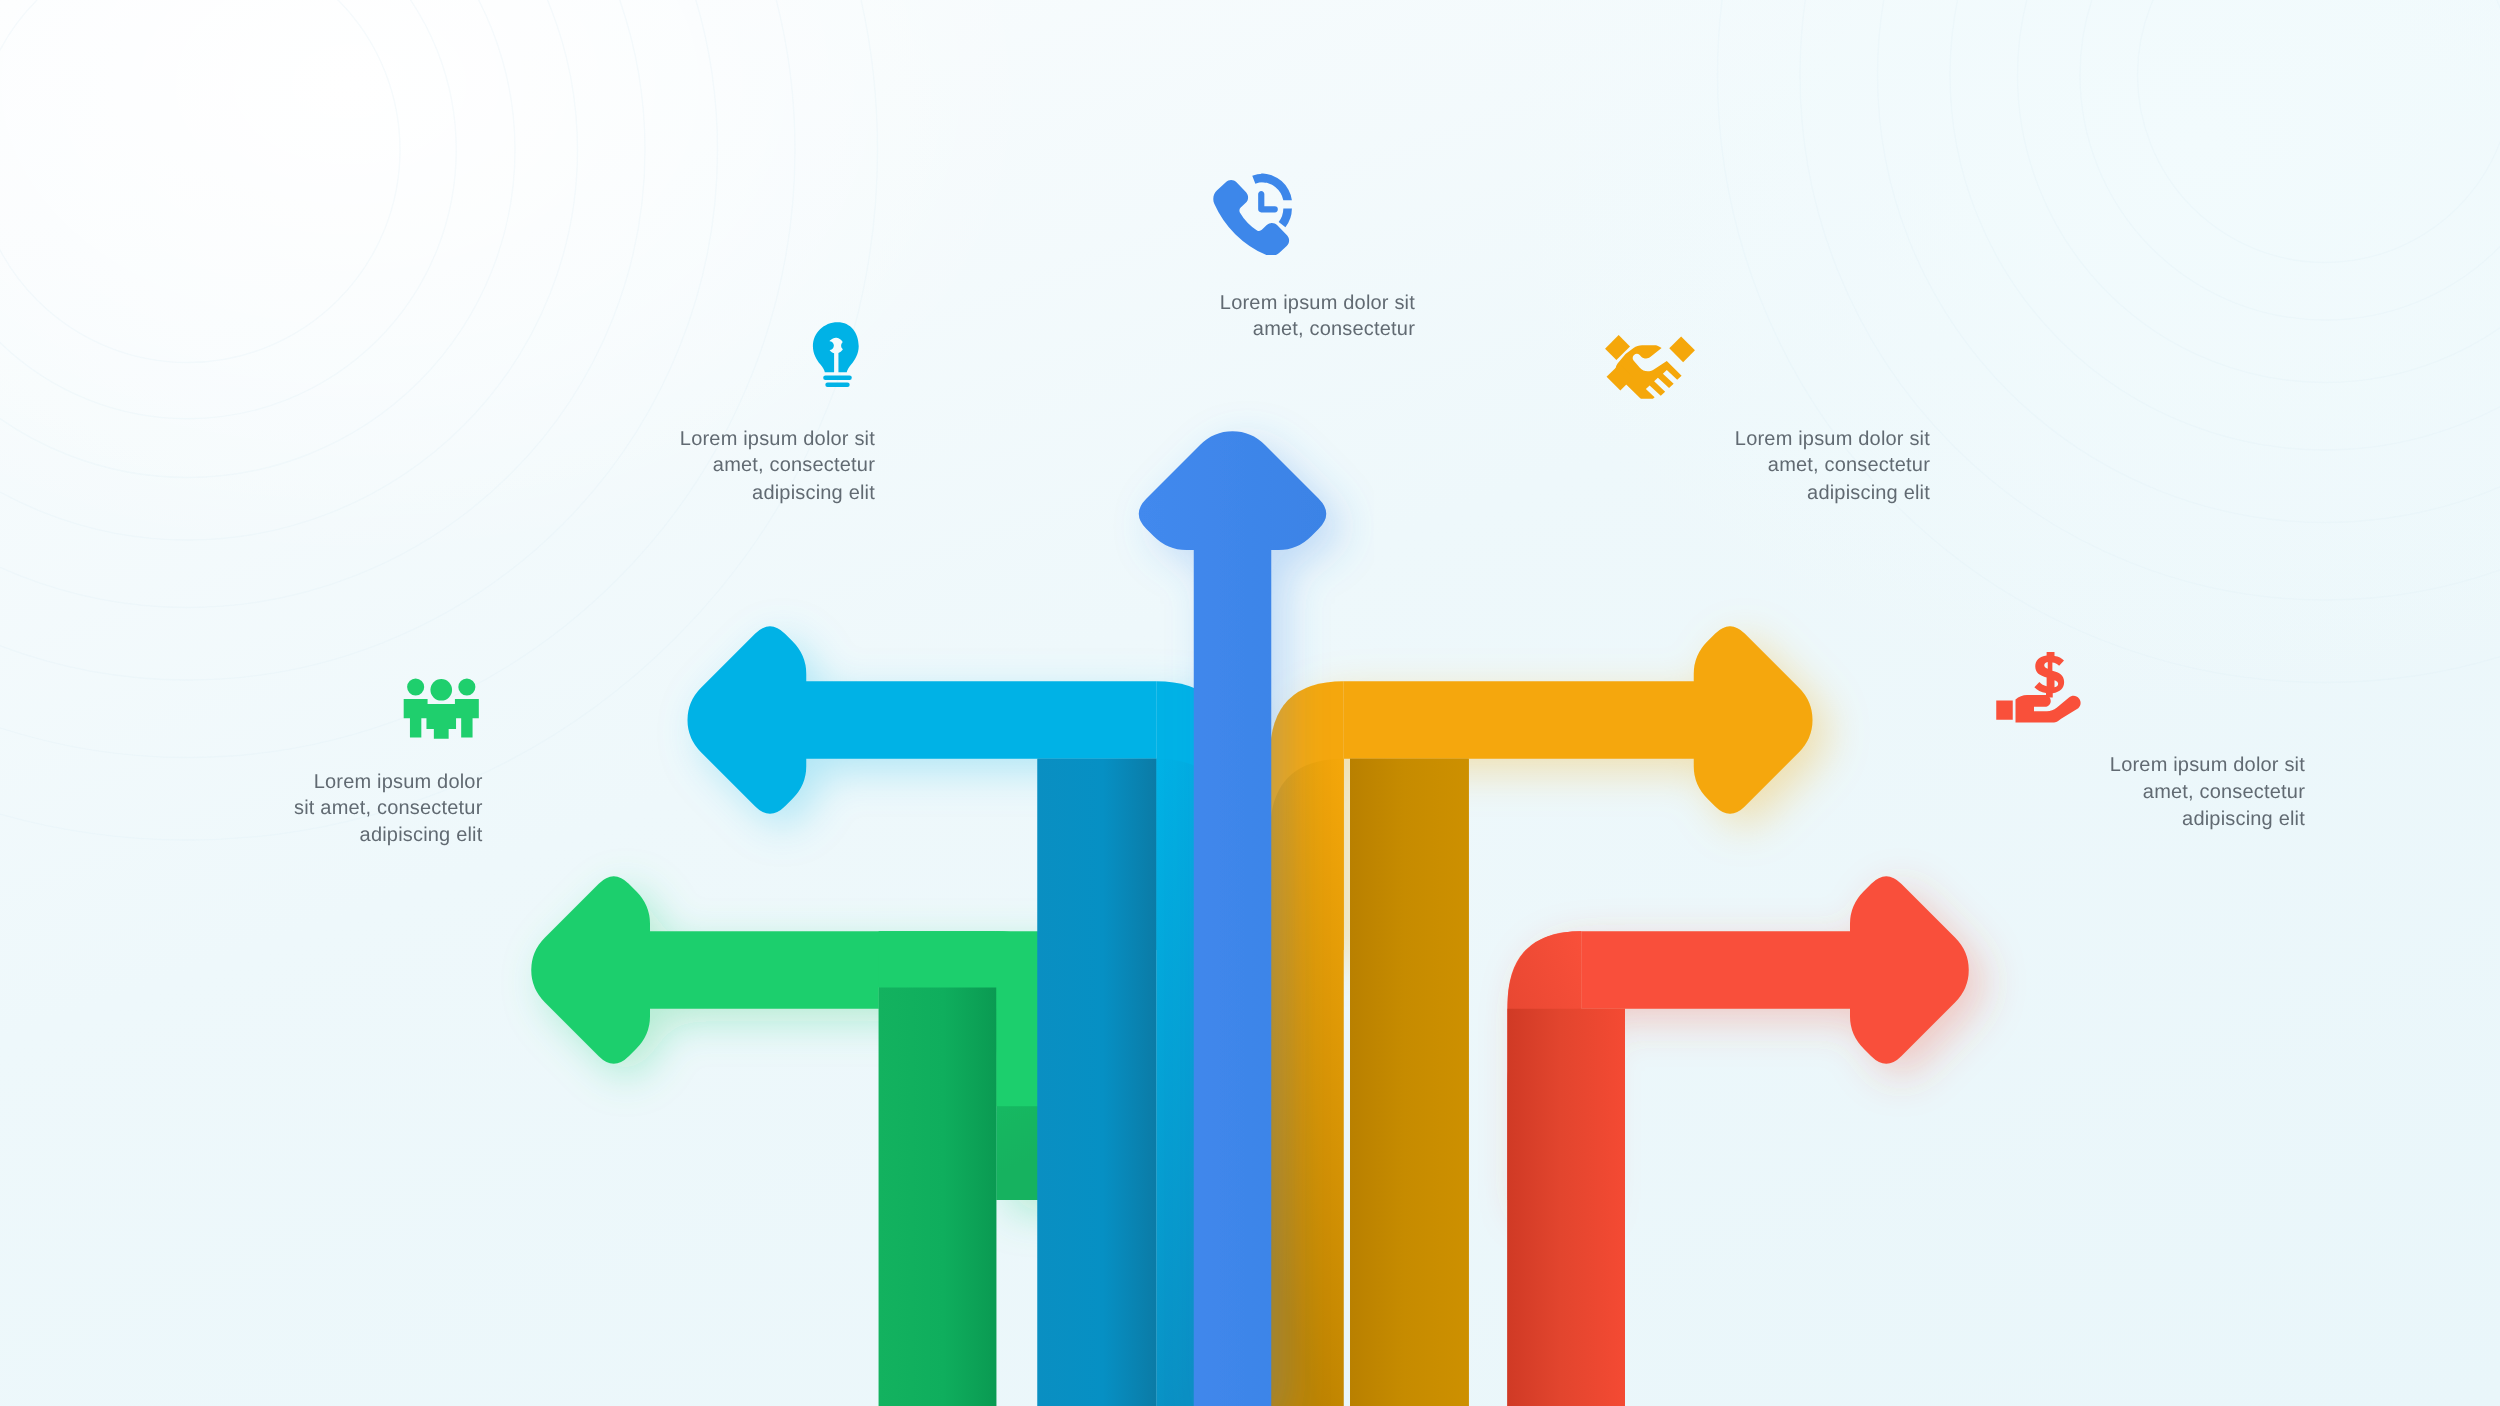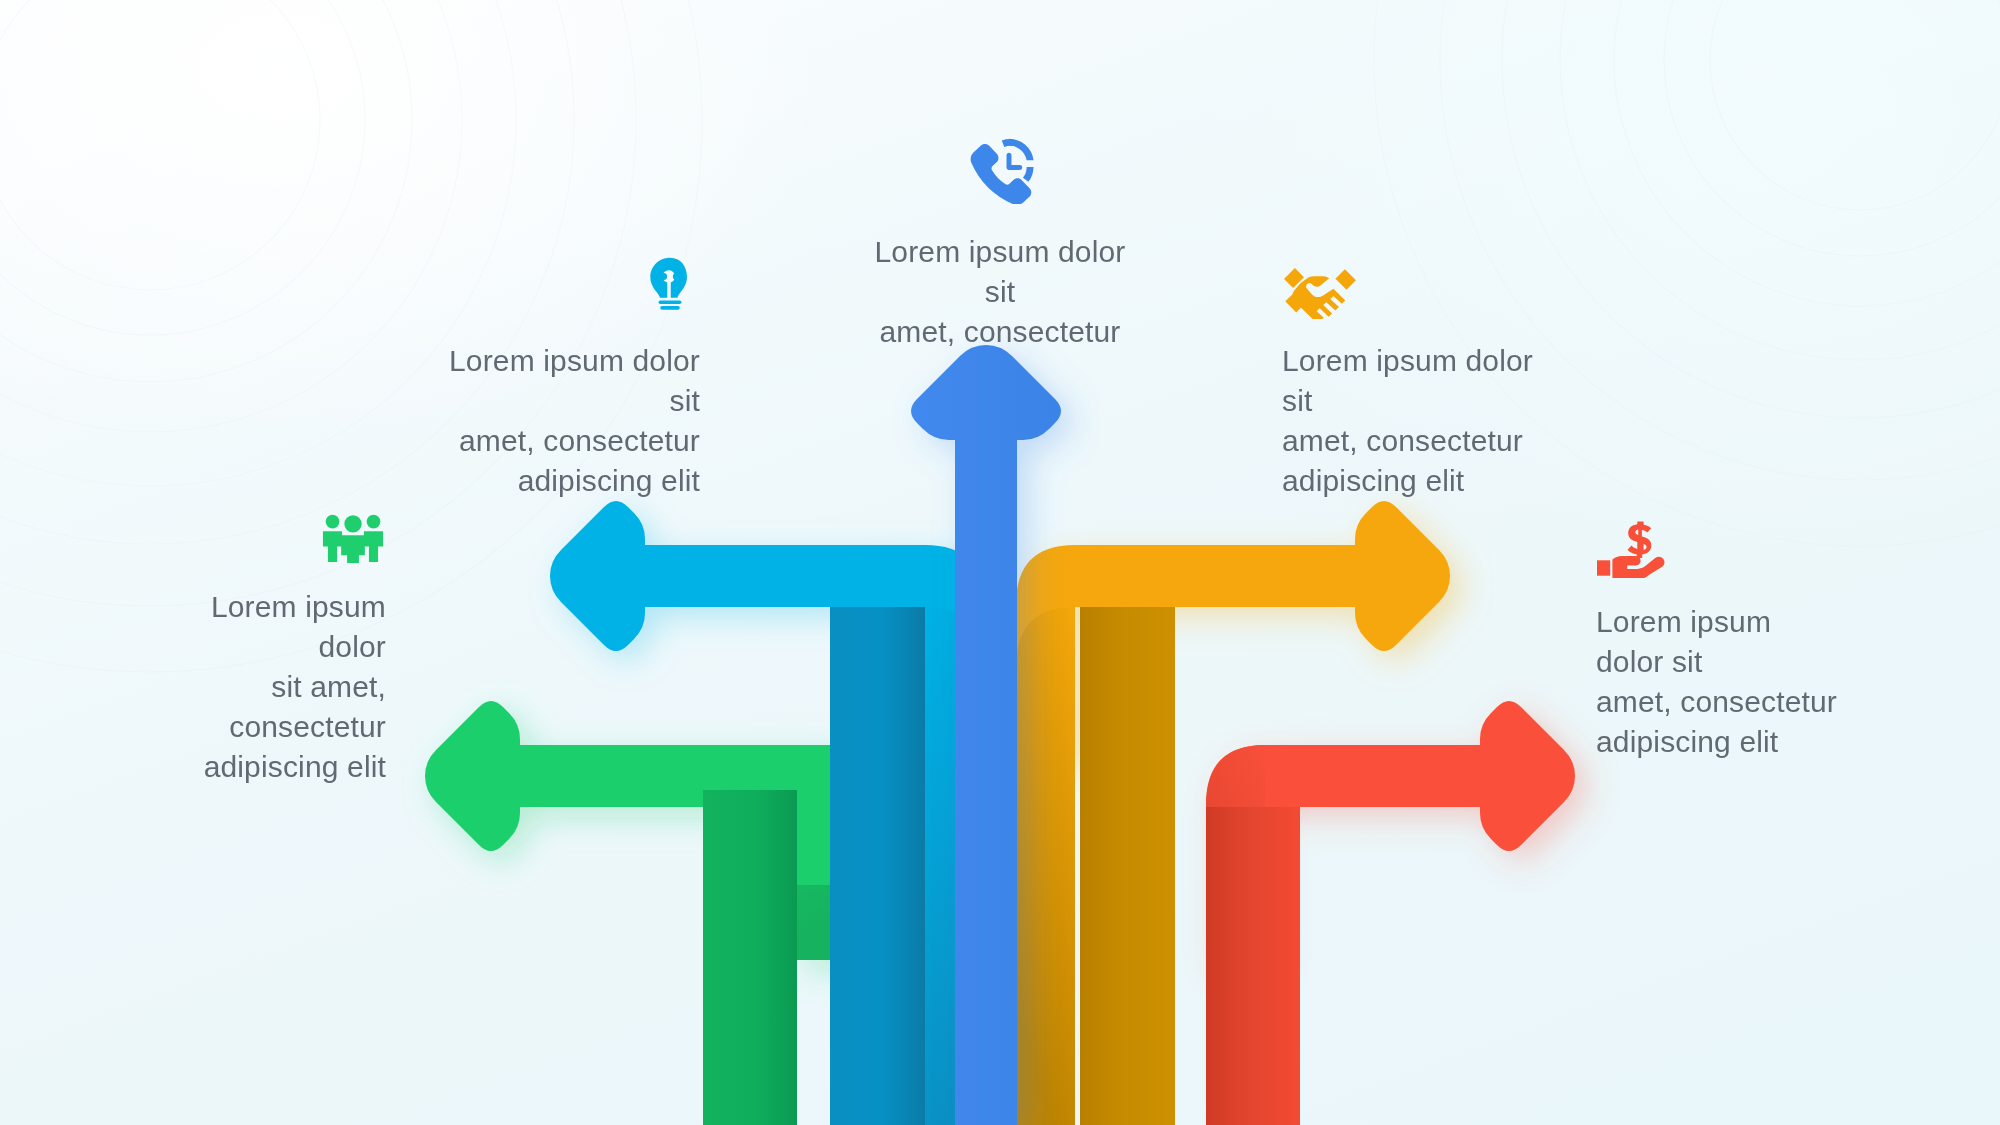--- a/index.html
+++ b/index.html
@@ -45,26 +45,27 @@
     position: absolute;
   }
 
   .callout-icon {
     display: block;
     line-height: 0;
   }
 
   .callout-text {
     font-family: "Liberation Sans", sans-serif;
-    font-size: 30px;
+    font-size: 16px;
     line-height: 1.33;
     color: #616a72;
     white-space: pre-line;
     font-weight: 400;
     letter-spacing: .15px;
+    text-align: right;
   }
 
   
   #callout-center {
     left: 868px;
     top: 132px;
     width: 264px;
     text-align: center;
   }
   #callout-center .callout-icon { margin: 0 auto 28px auto; width: 72px; }
@@ -83,21 +84,21 @@
     left: 1282px;
     top: 266px;
     width: 262px;
     text-align: left;
   }
   #callout-upper-right .callout-icon { margin-bottom: 22px; width: 76px; }
 
   
   #callout-lower-left {
     left: 160px;
-    top: 512px;
+    top: 540px;
     width: 226px;
     text-align: right;
   }
   #callout-lower-left .callout-icon { margin-left: auto; margin-bottom: 24px; width: 66px; }
 
   
   #callout-lower-right {
     left: 1596px;
     top: 520px;
     width: 248px;

